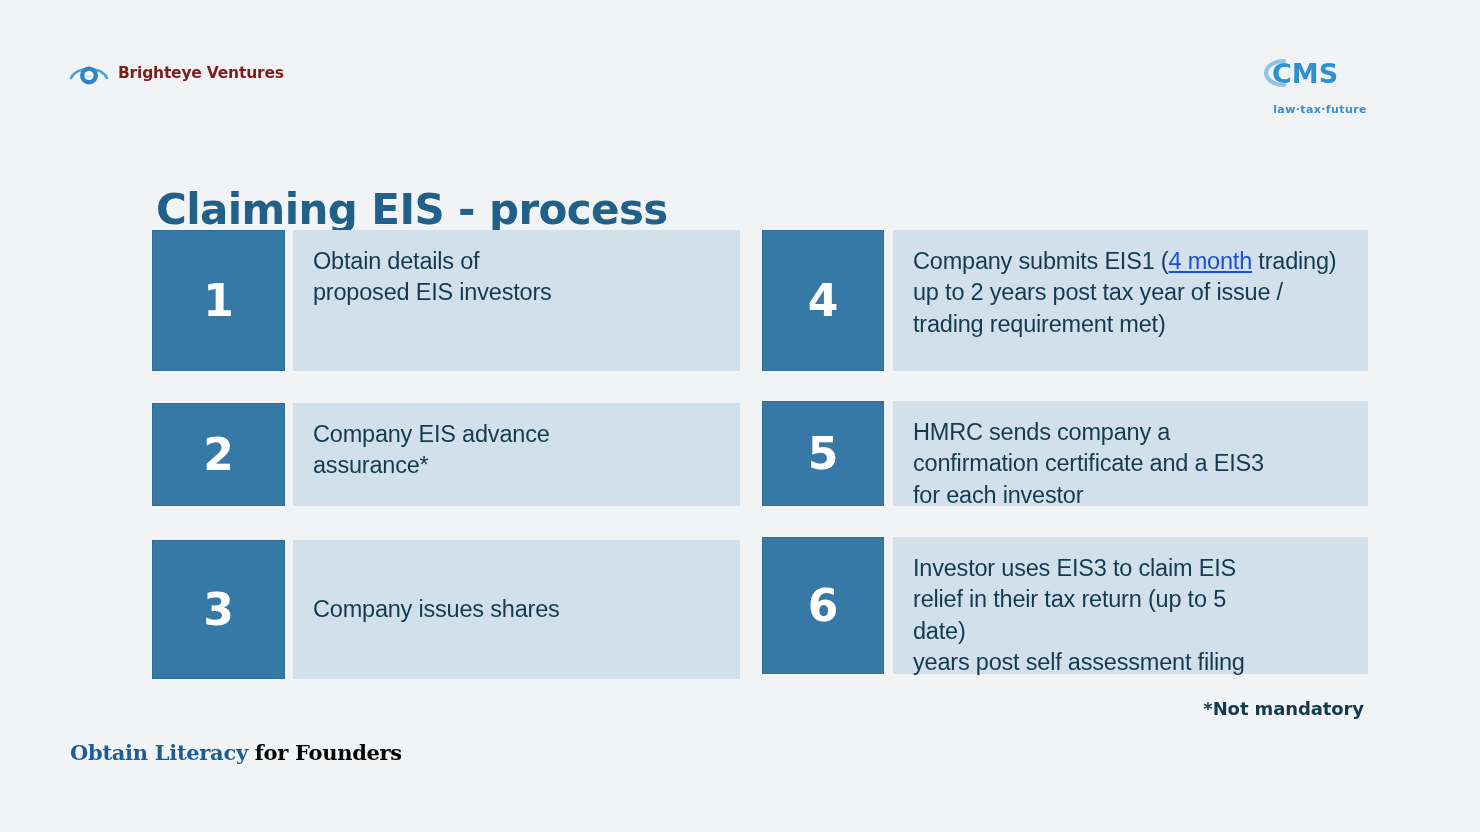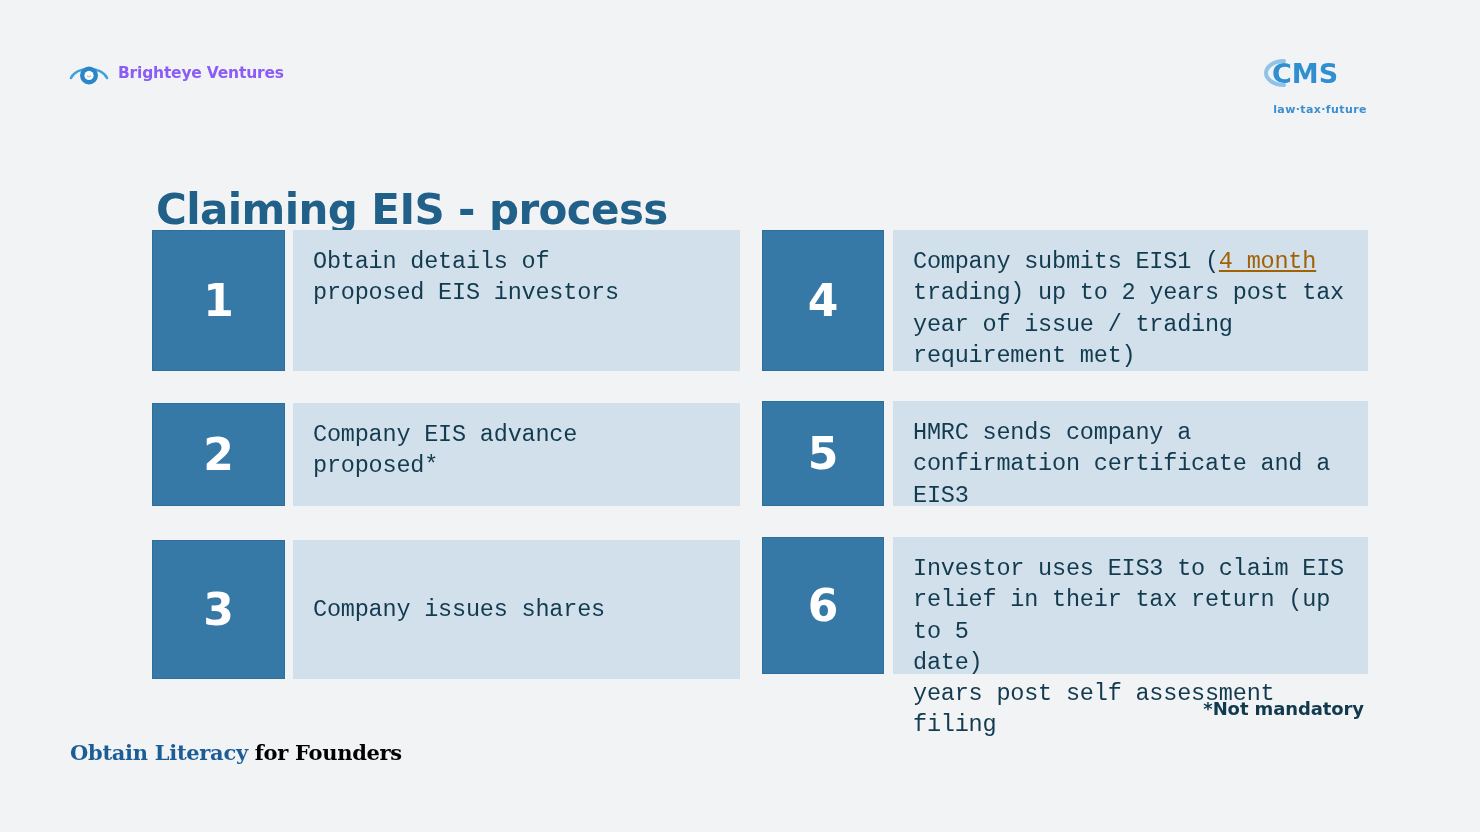--- a/index.html
+++ b/index.html
@@ -27,21 +27,21 @@
   .brighteye-logo .eye-icon {
     width: 42px;
     height: 26px;
     display: block;
   }
   .brighteye-logo .wordmark {
     font-family: "DejaVu Sans", sans-serif;
     font-size: 15.5px;
     font-weight: 600;
     letter-spacing: -0.2px;
-    color: #8b5cf6;
+    color: #7f1d1d;
     white-space: nowrap;
   }
 
   .cms-logo {
     position: absolute;
     right: 100px;
     top: 56px;
     text-align: center;
     width: 120px;
   }
@@ -108,32 +108,32 @@
     line-height: 1;
     box-sizing: border-box;
   }
   .step .text-box {
     flex: 1 1 auto;
     background: #d2e0ec;
     margin-left: 8px;
     padding: 16px 20px 14px 20px;
     box-sizing: border-box;
     color: #123b4f;
-    font-family: Liberation Mono, monospace;
+    font-family: Liberation Sans, sans-serif;
     font-size: 23.5px;
     line-height: 1.33;
     letter-spacing: -0.2px;
     display: flex;
     flex-direction: column;
     justify-content: flex-start;
   }
   .step .text-box.vcenter { justify-content: center; padding-top: 10px; padding-bottom: 10px; }
 
   .step .text-box a.inline-link {
-    color: #a16207;
+    color: #1d4ed8;
     text-decoration: underline;
   }
 
   
   .r1 { height: 141px; }
   .r2 { height: 103px; }
   .r3 { height: 139px; }
 
   .gap-a { height: 32px; }
   .gap-b { height: 34px; }
@@ -211,21 +211,21 @@
         <span>proposed EIS investors</span>
       </div>
     </div>
 
     <div class="gap-a"></div>
 
     <div class="step r2">
       <div class="num-box">2</div>
       <div class="text-box">
         <span>Company EIS advance</span>
-        <span>proposed*</span>
+        <span>assurance*</span>
       </div>
     </div>
 
     <div class="gap-b"></div>
 
     <div class="step r3">
       <div class="num-box">3</div>
       <div class="text-box vcenter">
         <span>Company issues shares</span>
       </div>
@@ -244,20 +244,21 @@
       </div>
     </div>
 
     <div class="rgap-a"></div>
 
     <div class="step rr2">
       <div class="num-box">5</div>
       <div class="text-box">
         <span>HMRC sends company a</span>
         <span>confirmation certificate and a EIS3</span>
+        <span>for each investor</span>
       </div>
     </div>
 
     <div class="rgap-b"></div>
 
     <div class="step rr3">
       <div class="num-box">6</div>
       <div class="text-box">
         <span>Investor uses EIS3 to claim EIS</span>
         <span>relief in their tax return (up to 5</span>

